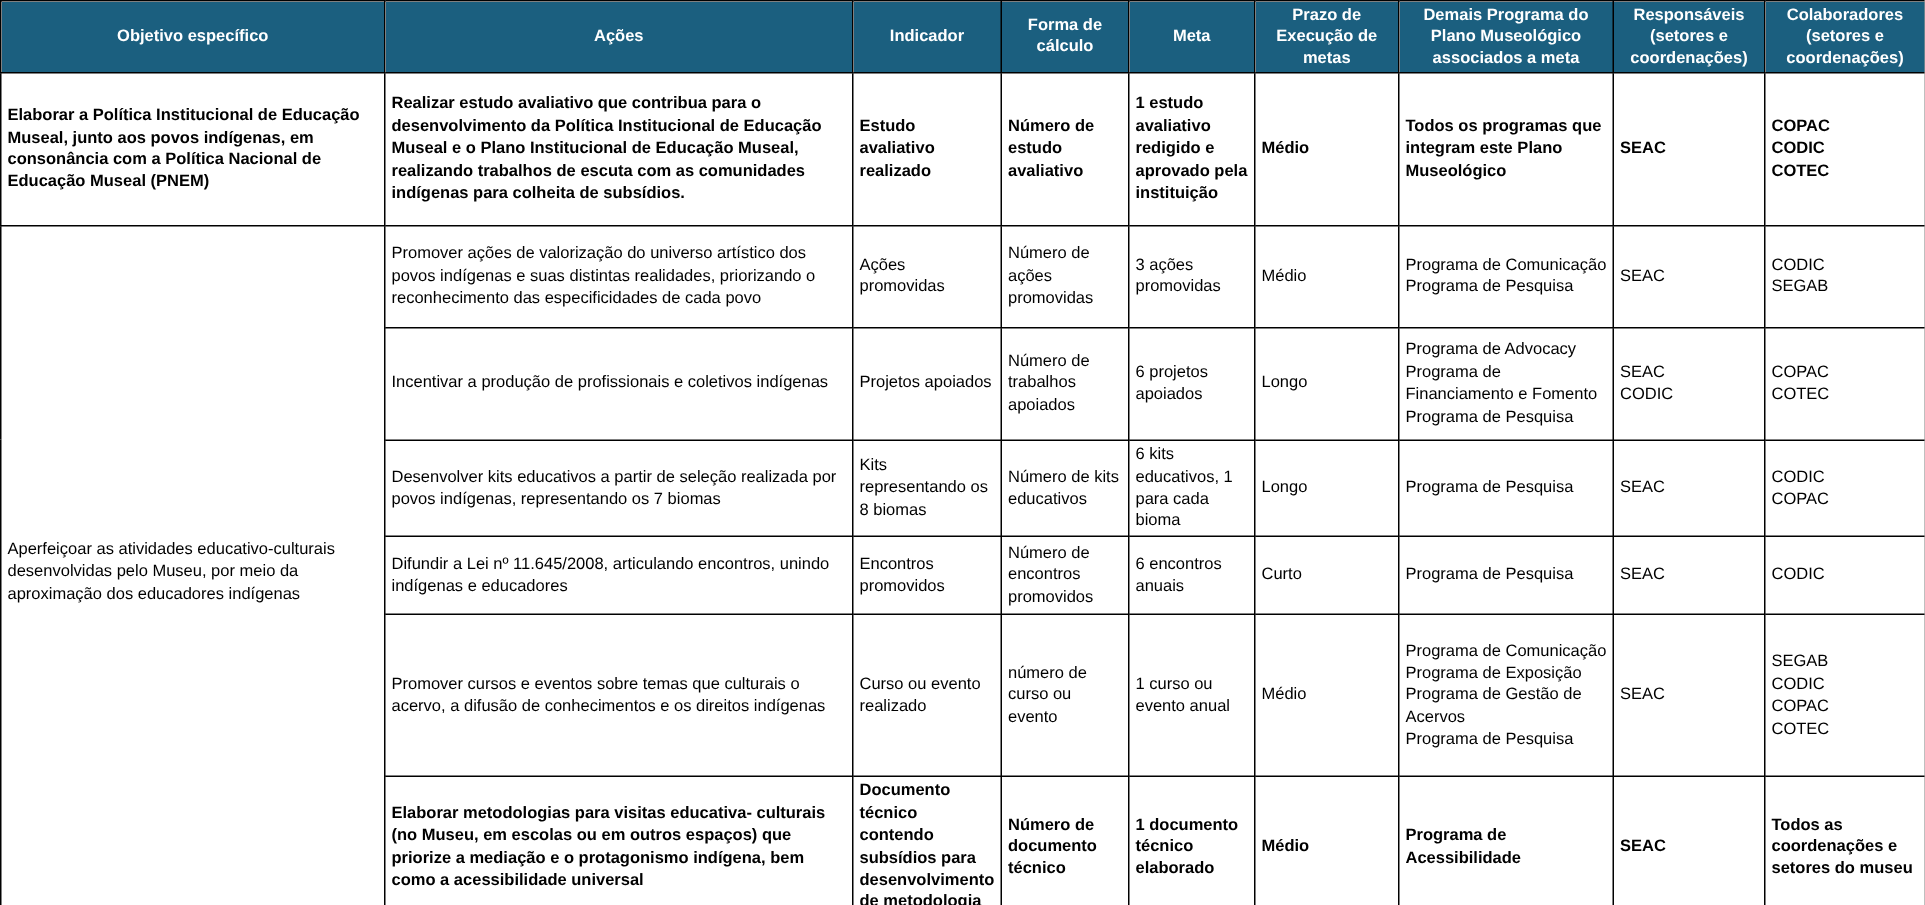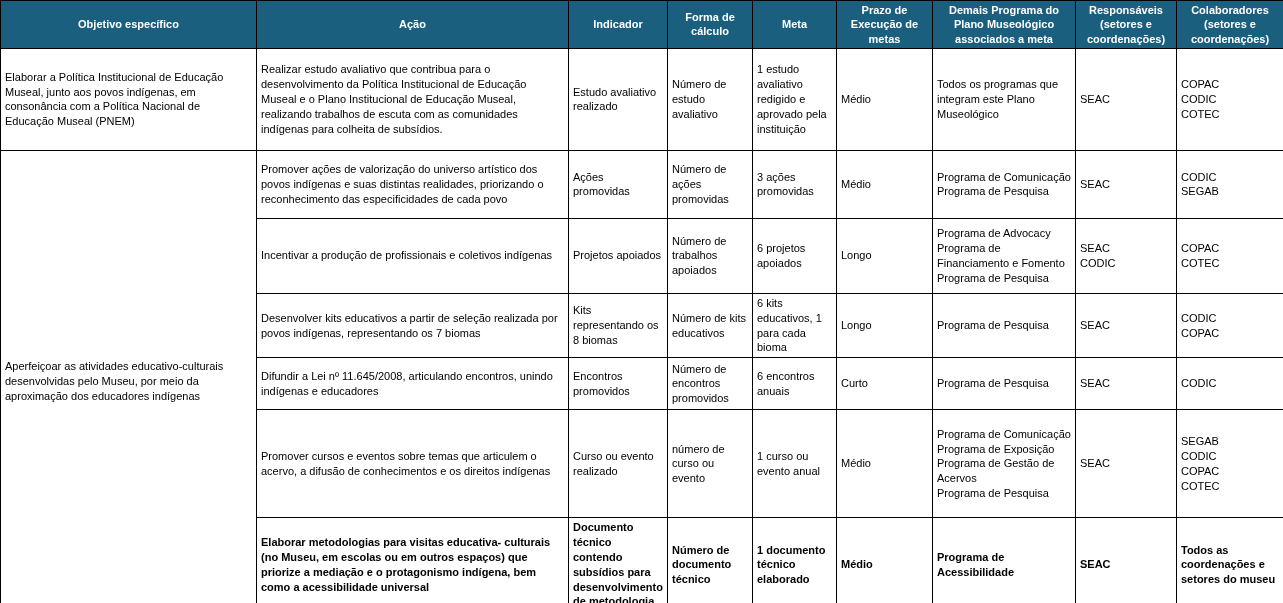--- a/index.html
+++ b/index.html
@@ -33,21 +33,21 @@
   table.plan td {
     line-height: 1.35;
     white-space: pre-line;
     text-align: left;
     background: #ffffff;
   }
   td.center { text-align: center; }
   td.just { text-align: justify; }
   td.padr { padding-right: 13px; }
   tr.h0 { height: 45px; }
-  tr.h1 { height: 102px; }
+  tr.h1 { height: 102px; font-weight: bold; }
   tr.h2 { height: 68px; }
   tr.h3 { height: 75px; }
   tr.h4 { height: 62px; }
   tr.h5 { height: 52px; }
   tr.h6 { height: 108px; }
   tr.h7 { height: 86px; font-weight: bold; }
 </style>
 </head>
 <body>
 
@@ -59,21 +59,21 @@
     <col style="width:85px">
       <col style="width:84px">
       <col style="width:96px">
     <col style="width:143px">
       <col style="width:101px">
       <col style="width:107px">
   </colgroup>
   <thead>
     <tr class="h0">
       <th>Objetivo específico</th>
-      <th>Ação</th>
+      <th>Ações</th>
       <th>Indicador</th>
       <th>Forma de cálculo</th>
       <th>Meta</th>
       <th>Prazo de Execução de metas</th>
       <th>Demais Programa do Plano Museológico associados a meta</th>
       <th>Responsáveis (setores e coordenações)</th>
       <th>Colaboradores (setores e coordenações)</th>
     </tr>
   </thead>
   <tbody>
@@ -132,21 +132,21 @@
       <td>Difundir a Lei nº 11.645/2008, articulando encontros, unindo indígenas e educadores</td>
       <td>Encontros promovidos</td>
       <td>Número de encontros promovidos</td>
       <td>6 encontros anuais</td>
       <td>Curto</td>
       <td>Programa de Pesquisa</td>
       <td>SEAC</td>
       <td>CODIC</td>
     </tr>
     <tr class="h6">
-      <td>Promover cursos e eventos sobre temas que articulem o acervo, a difusão de conhecimentos e os direitos indígenas</td>
+      <td>Promover cursos e eventos sobre temas que culturais o acervo, a difusão de conhecimentos e os direitos indígenas</td>
       <td>Curso ou evento realizado</td>
       <td>número de curso ou evento</td>
       <td>1 curso ou evento anual</td>
       <td>Médio</td>
       <td class="just padr">Programa de Comunicação
 Programa de Exposição
 Programa de Gestão de Acervos
 Programa de Pesquisa</td>
       <td>SEAC</td>
       <td>SEGAB

